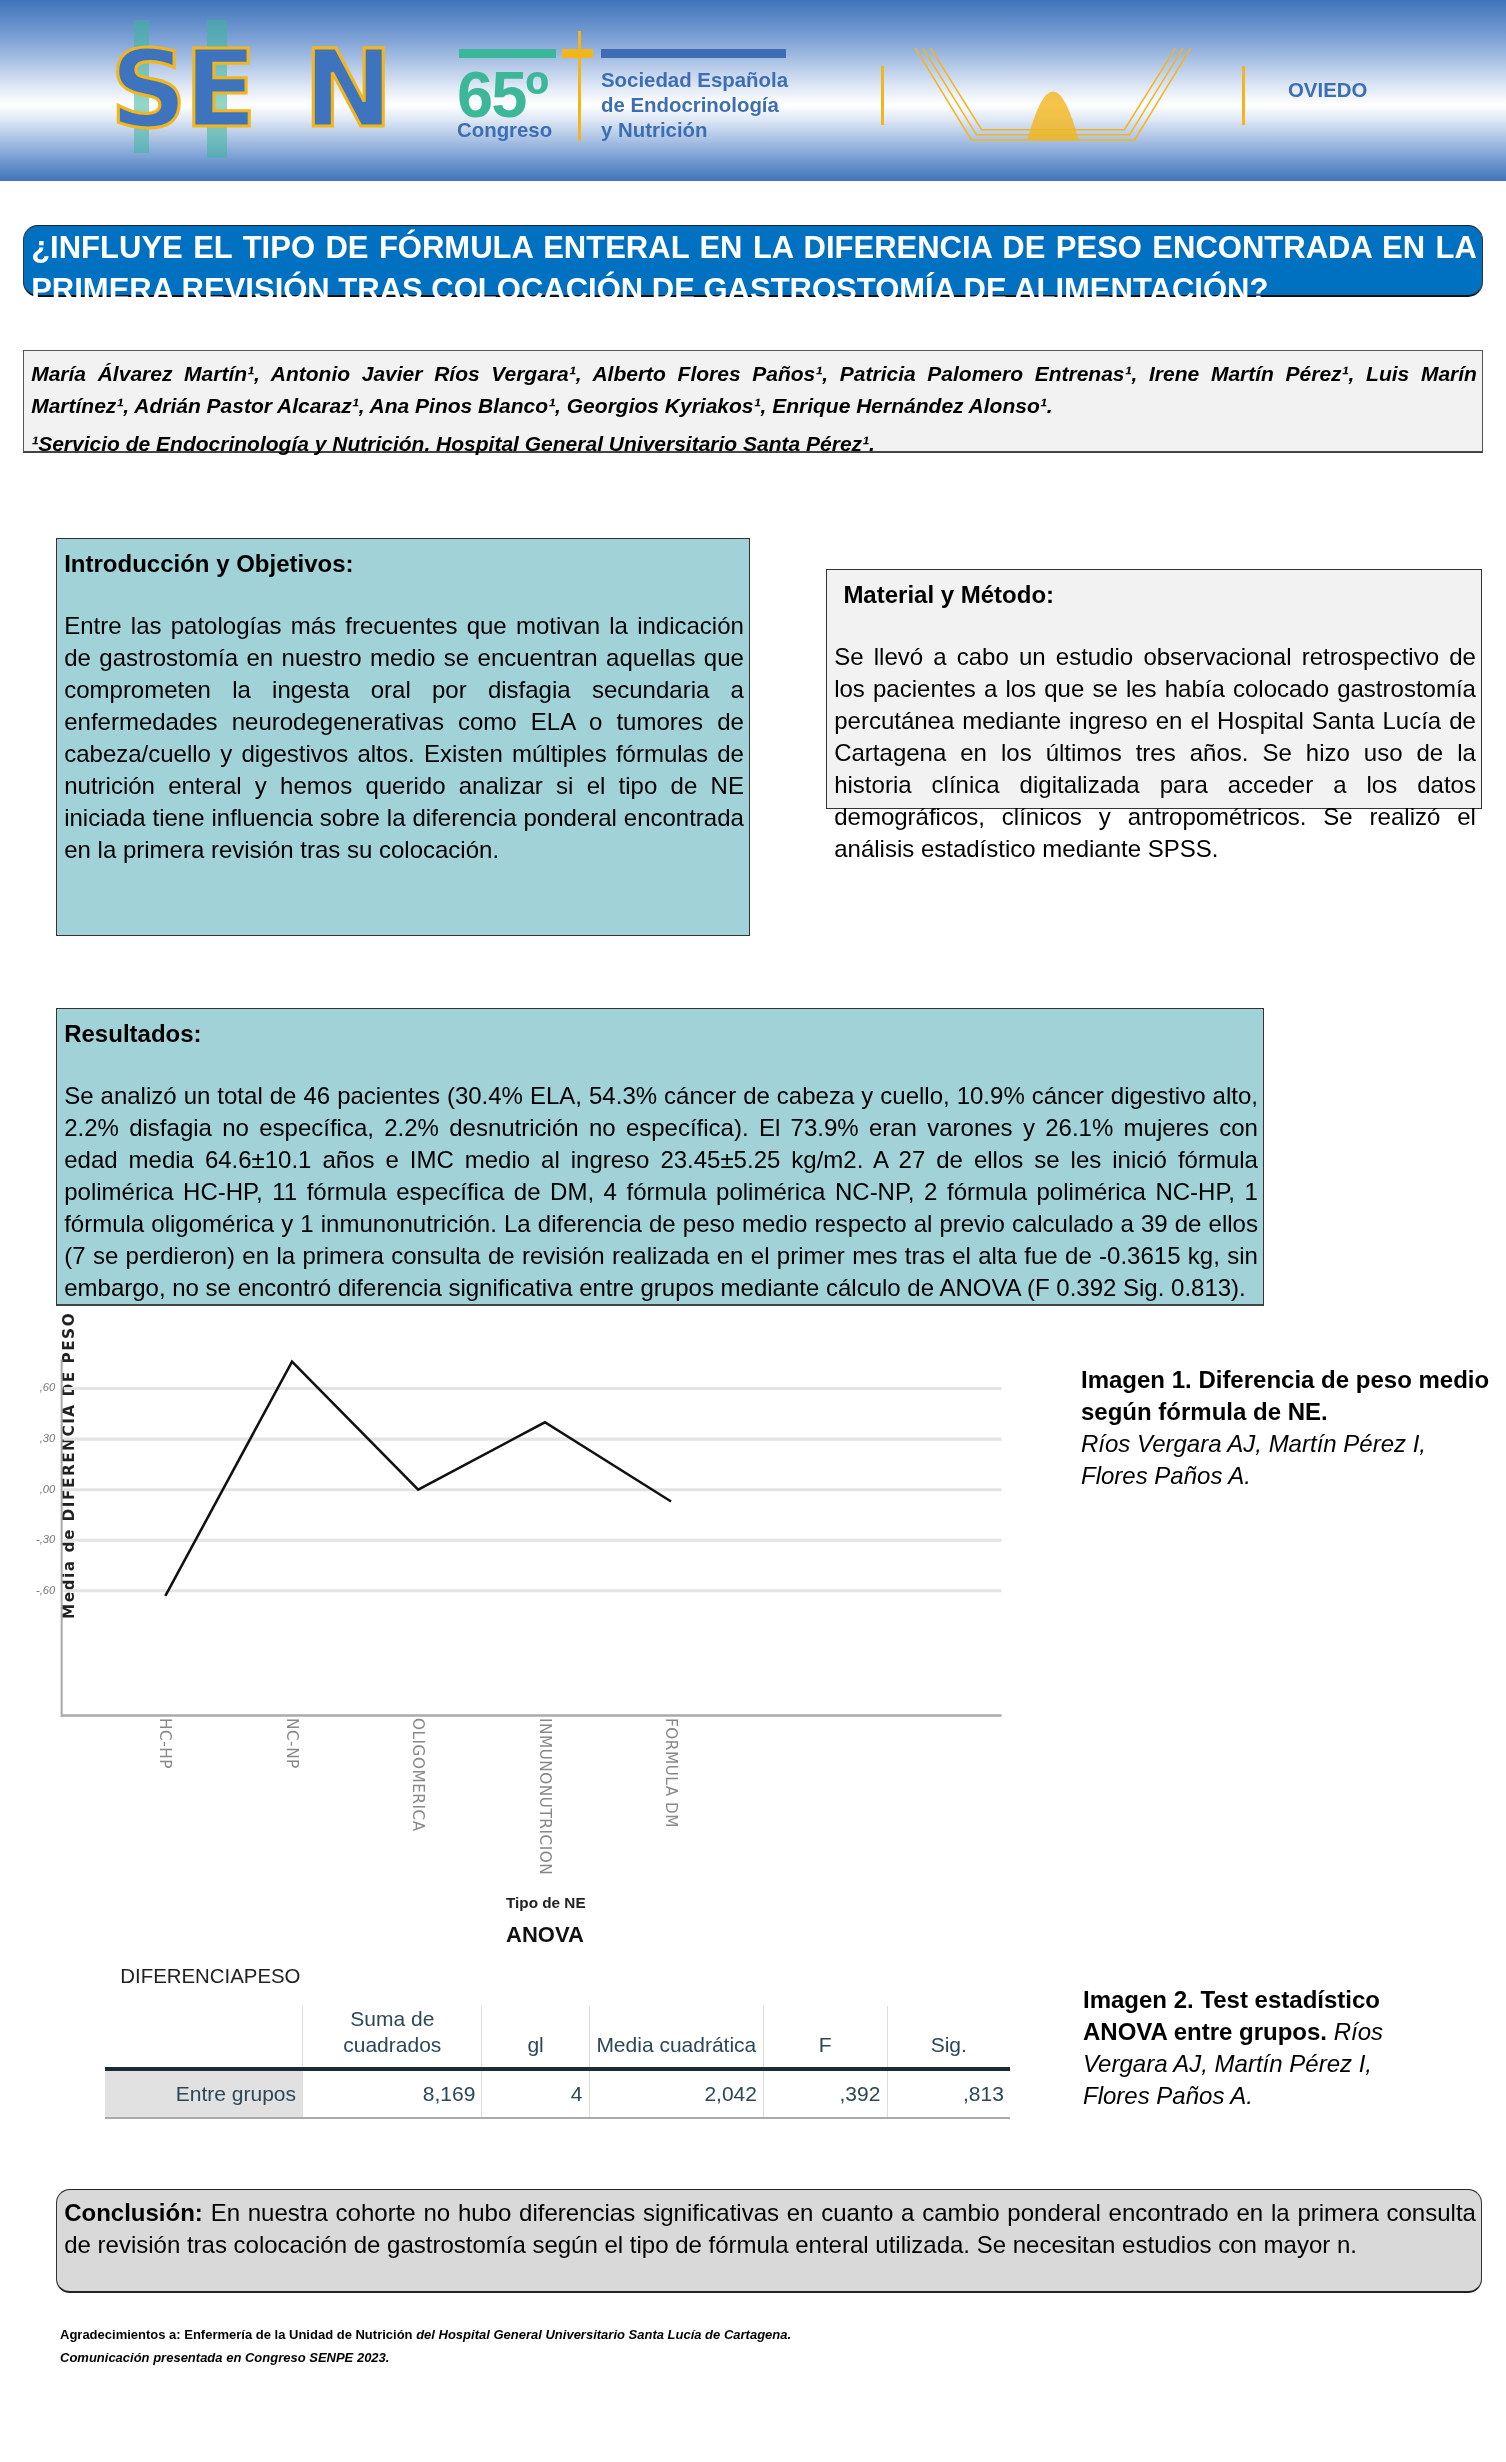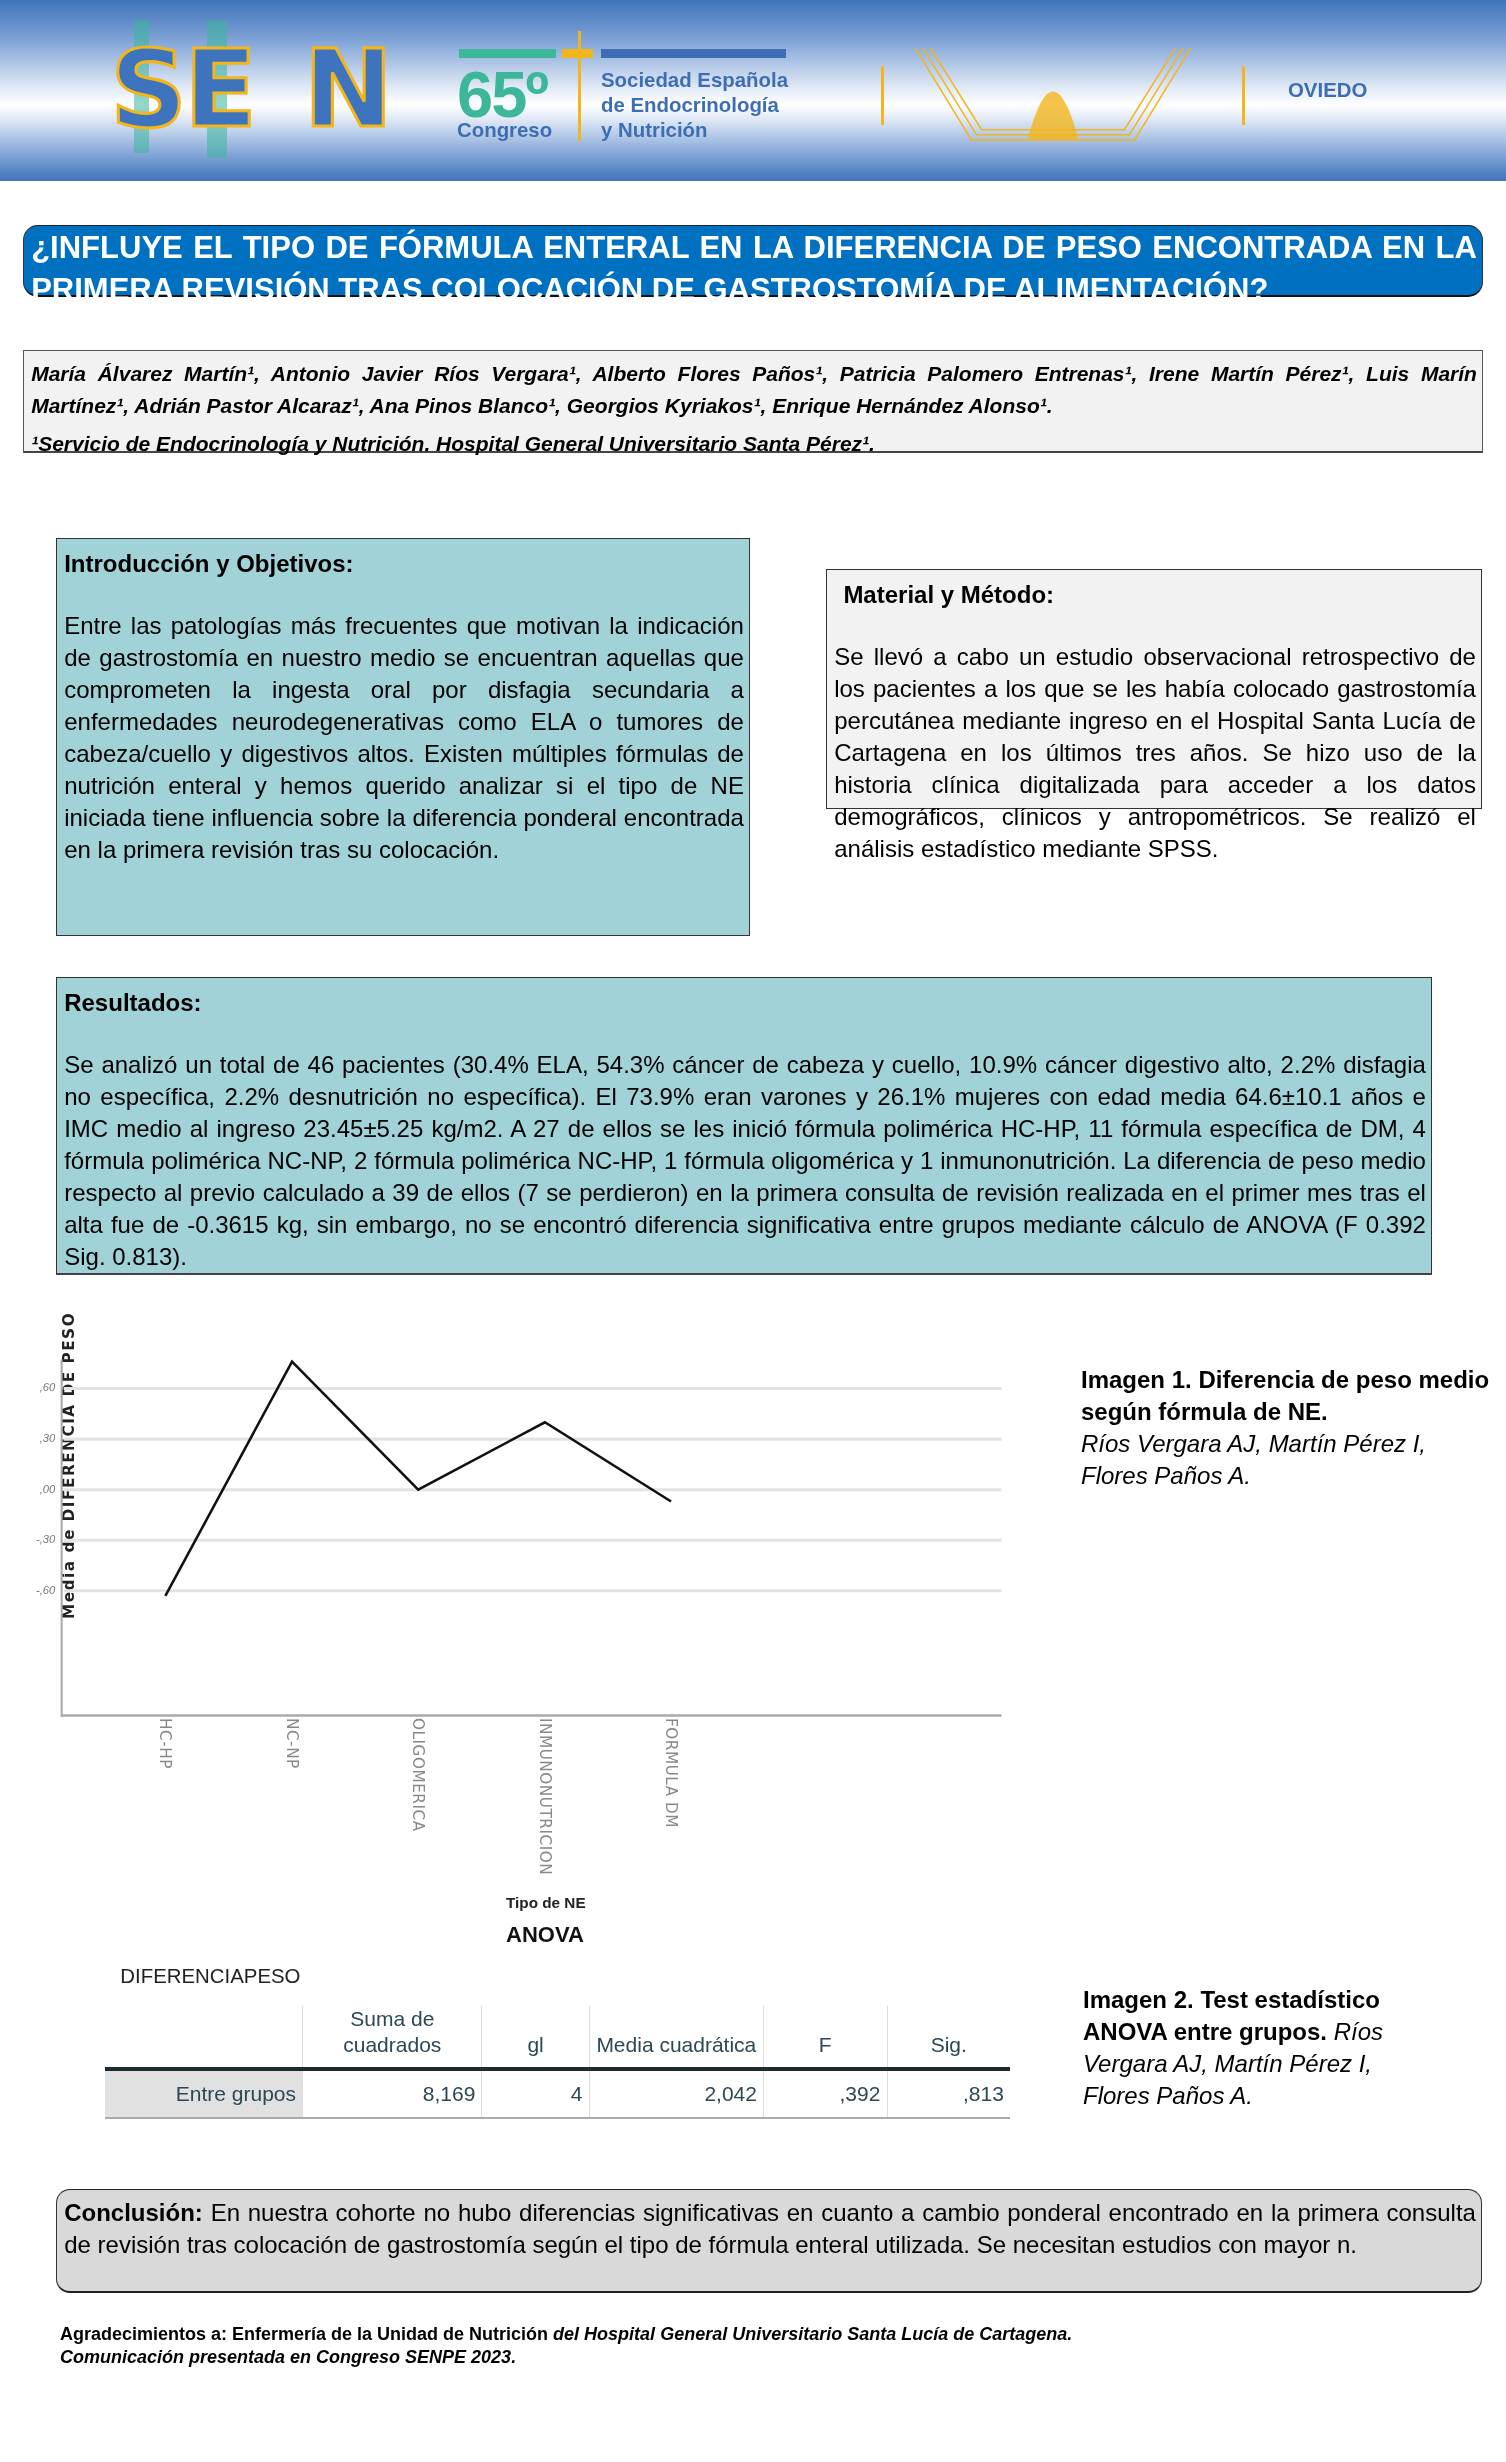--- a/index.html
+++ b/index.html
@@ -27,21 +27,21 @@
   #authors-box{left:23px;top:350px;width:1460px;height:103px;background:#f2f2f2;border:1px solid #555;border-bottom:2.6px solid #444;
      font-style:italic;font-weight:bold;font-size:21px;padding:7.2px 5.1px 0 7.2px;}
   #authors-box .names{line-height:32px;text-align:justify;text-align-last:left;}
   #authors-box .aff{margin-top:11.2px;line-height:22.5px;}
   .teal{background:#a0d2d8;}
   .grey{background:#f2f2f2;}
   .section-title{font-weight:bold;font-size:24px;line-height:31px;}
   .body-text{font-size:24px;line-height:32px;text-align:justify;}
   #intro-box{left:56px;top:538px;width:694px;height:398px;padding:9.2px 5.1px 0 7.2px;}
   #method-box{left:826px;top:538px;width:656px;height:240px;padding:9.2px 5.1px 0 7.2px;margin-top:31px;}
-  #results-box{left:56px;top:977px;width:1376px;height:298px;padding:9.2px 5.1px 0 7.2px;border-bottom:2.6px solid #444;}
+  #results-box{left:56px;top:1008px;width:1208px;height:298px;padding:9.2px 5.1px 0 7.2px;border-bottom:2.6px solid #444;}
   #conclusion-box{left:56px;top:2189px;width:1426px;height:104px;background:#d9d9d9;padding:7.2px 5.1px 0 7.2px;border-top:1.5px solid #222;border-bottom:2px solid #222;border-radius:14px;}
 
   
   #chart{left:41px;top:1339px;width:971px;height:603px;}
   .ylabel{position:absolute;left:-74px;top:169px;width:204px;transform:rotate(-90deg);
      font-weight:bold;font-size:15.3px;letter-spacing:1.5px;color:#222;font-family:"DejaVu Sans", sans-serif;white-space:nowrap;}
   .ytick{position:absolute;left:51px;width:24.5px;font-size:11.2px;color:#777;text-align:right;font-style:italic;}
   .xtick{position:absolute;top:379px;writing-mode:vertical-rl;font-size:15.3px;color:#888;font-family:"DejaVu Sans", sans-serif;letter-spacing:0.5px;}
   .xtitle{position:absolute;left:465px;top:555px;font-size:15.3px;color:#222;font-weight:bold;}
   .anova-title{left:506px;top:1922px;font-size:22px;font-weight:bold;color:#111;text-align:right;}
@@ -52,21 +52,21 @@
   #anova table{border-collapse:collapse;width:905px;font-size:21px;color:#2d4756;}
   #anova th{font-weight:normal;text-align:center;line-height:25.6px;padding:0 3.1px 9.2px;vertical-align:bottom;border-left:0.5px solid #ddd;}
   #anova th:first-child{border-left:none;}
   #anova thead tr{border-bottom:4.6px solid #1c2a33;}
   #anova td{text-align:right;padding:11.2px 6.1px;border-left:0.5px solid #ddd;border-bottom:2.6px solid #aaa;}
   #anova td.rowhead{text-align:right;background:#e1e1e1;border-left:none;padding-left:5px;}
 
   .caption{font-size:24px;line-height:32px;}
   .caption b{font-weight:bold;}
   .caption i{font-style:italic;}
-  .footer{left:60px;font-weight:bold;font-size:18px;line-height:23.5px;}
+  .footer{left:60px;font-weight:bold;font-size:13px;line-height:23.5px;}
 </style>
 </head>
 <body>
 
 <div id="header" class="abs">
 
   <div class="abs tower" style="left:134px;top:20.4px;width:15.3px;height:133px;"></div>
   <div class="abs tower" style="left:207px;top:20.4px;width:20.4px;height:138px;"></div>
   <div class="abs sen-letters">
     <span>S</span>

